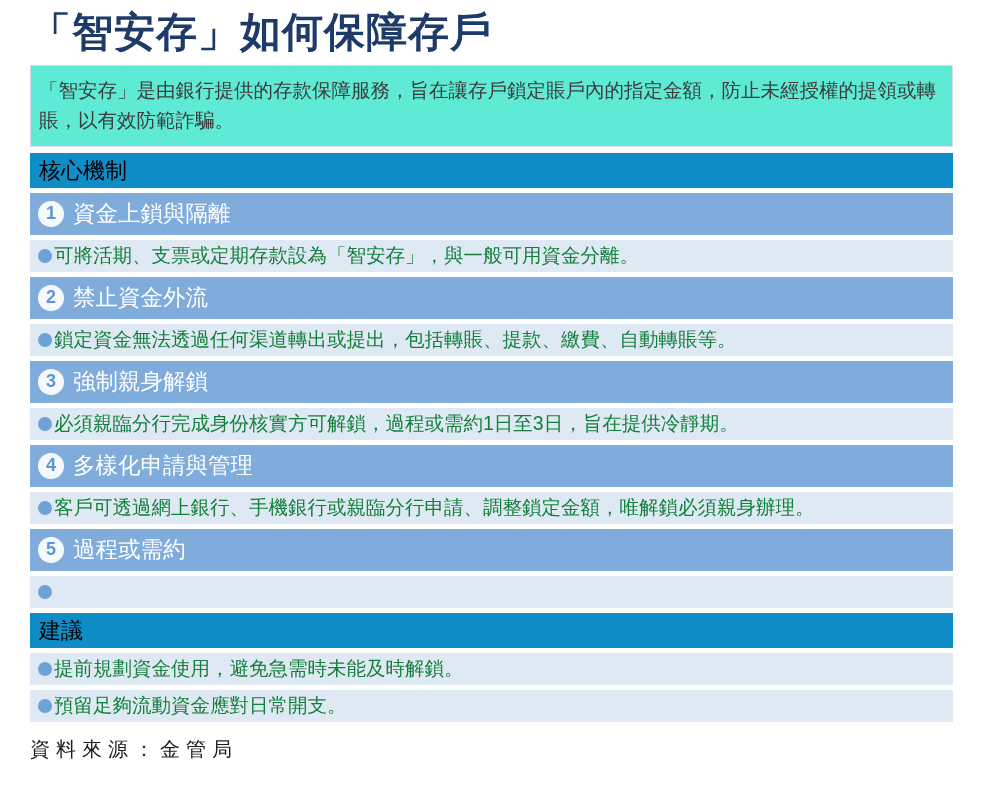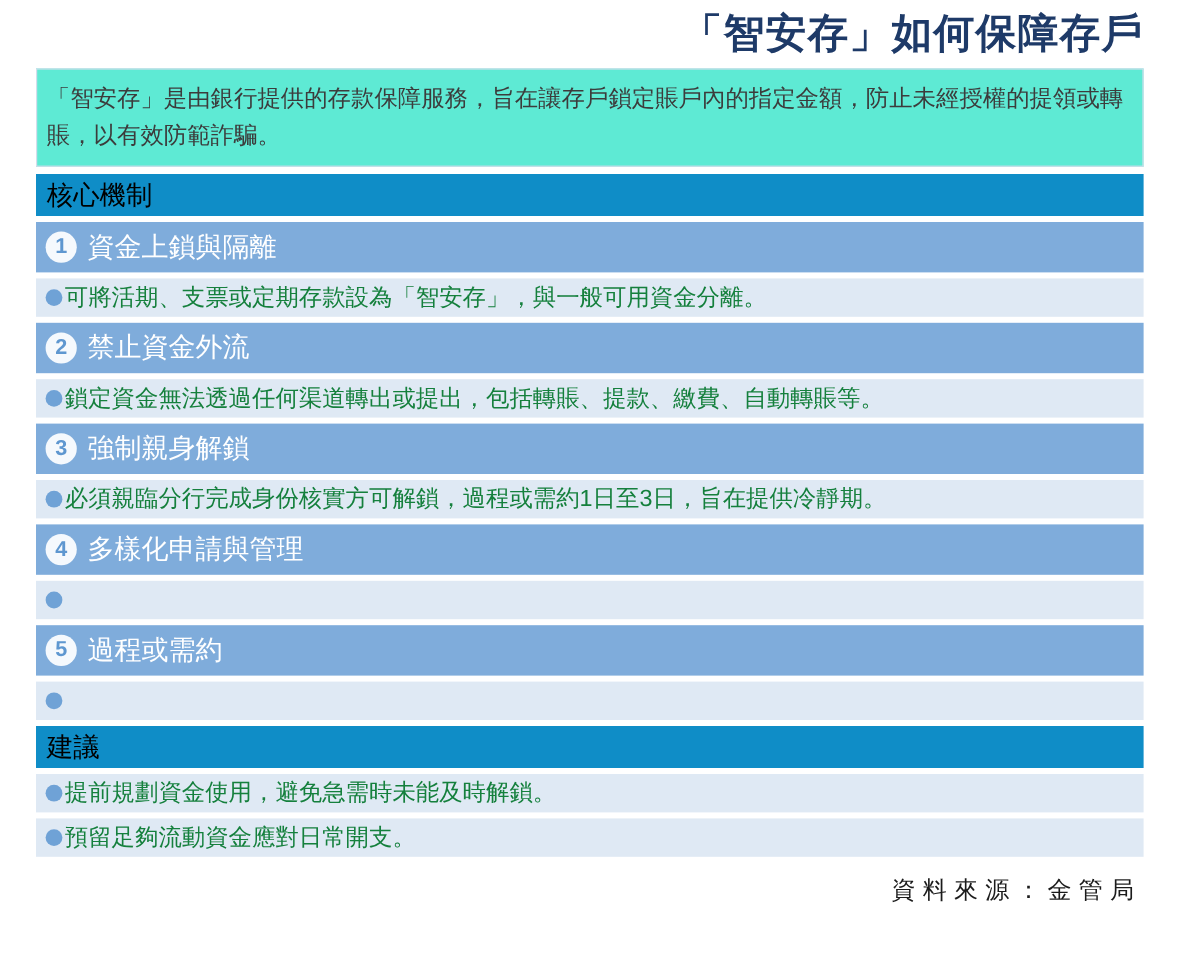--- a/index.html
+++ b/index.html
@@ -8,22 +8,22 @@
     background: #ffffff;
     width: 983px;
     font-family: "Liberation Sans", sans-serif;
   }
   .page {
     width: 923px;
     margin: 0 auto;
     padding-top: 6px;
   }
   .title {
-    text-align: right;
-    font-size: 34px;
+    text-align: left;
+    font-size: 41px;
     font-weight: bold;
     color: #1e3a68;
     letter-spacing: 1px;
     margin: 4px 0 10px 0;
     line-height: 1.1;
   }
   .intro {
     background: #5eead4;
     border: 1px solid #d4ddec;
     padding: 9px 8px 10px 8px;
@@ -78,21 +78,21 @@
   }
   .dot {
     width: 14px;
     height: 14px;
     border-radius: 50%;
     background: #6fa2d6;
     margin-right: 2px;
     flex: none;
   }
   .source {
-    text-align: right;
+    text-align: left;
     font-family: "DejaVu Serif", "Liberation Serif", serif;
     font-size: 20px;
     color: #1b1b1b;
     letter-spacing: 6px;
     margin-top: 14px;
     padding-right: 2px;
   }
 </style>
 </head>
 <body>
@@ -131,20 +131,21 @@
     <span class="dot"></span>
     <span>必須親臨分行完成身份核實方可解鎖，過程或需約1日至3日，旨在提供冷靜期。</span>
   </div>
 
   <div class="num-header">
     <span class="numcircle">4</span>
     <span>多樣化申請與管理</span>
   </div>
   <div class="row">
     <span class="dot"></span>
+    <span>客戶可透過網上銀行、手機銀行或親臨分行申請、調整鎖定金額，唯解鎖必須親身辦理。</span>
   </div>
 
   <div class="num-header">
     <span class="numcircle">5</span>
     <span>過程或需約</span>
   </div>
   <div class="row">
     <span class="dot"></span>
   </div>
 

